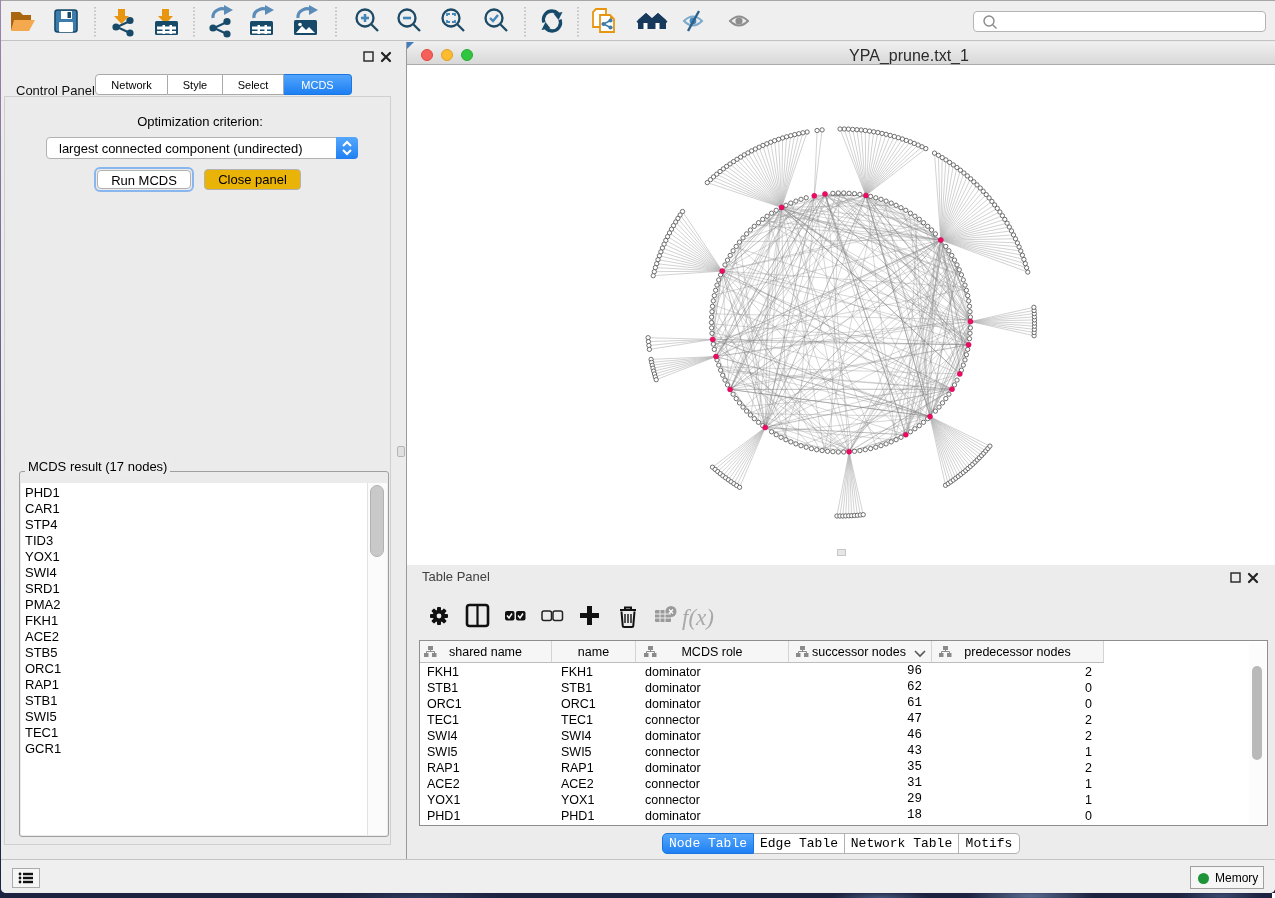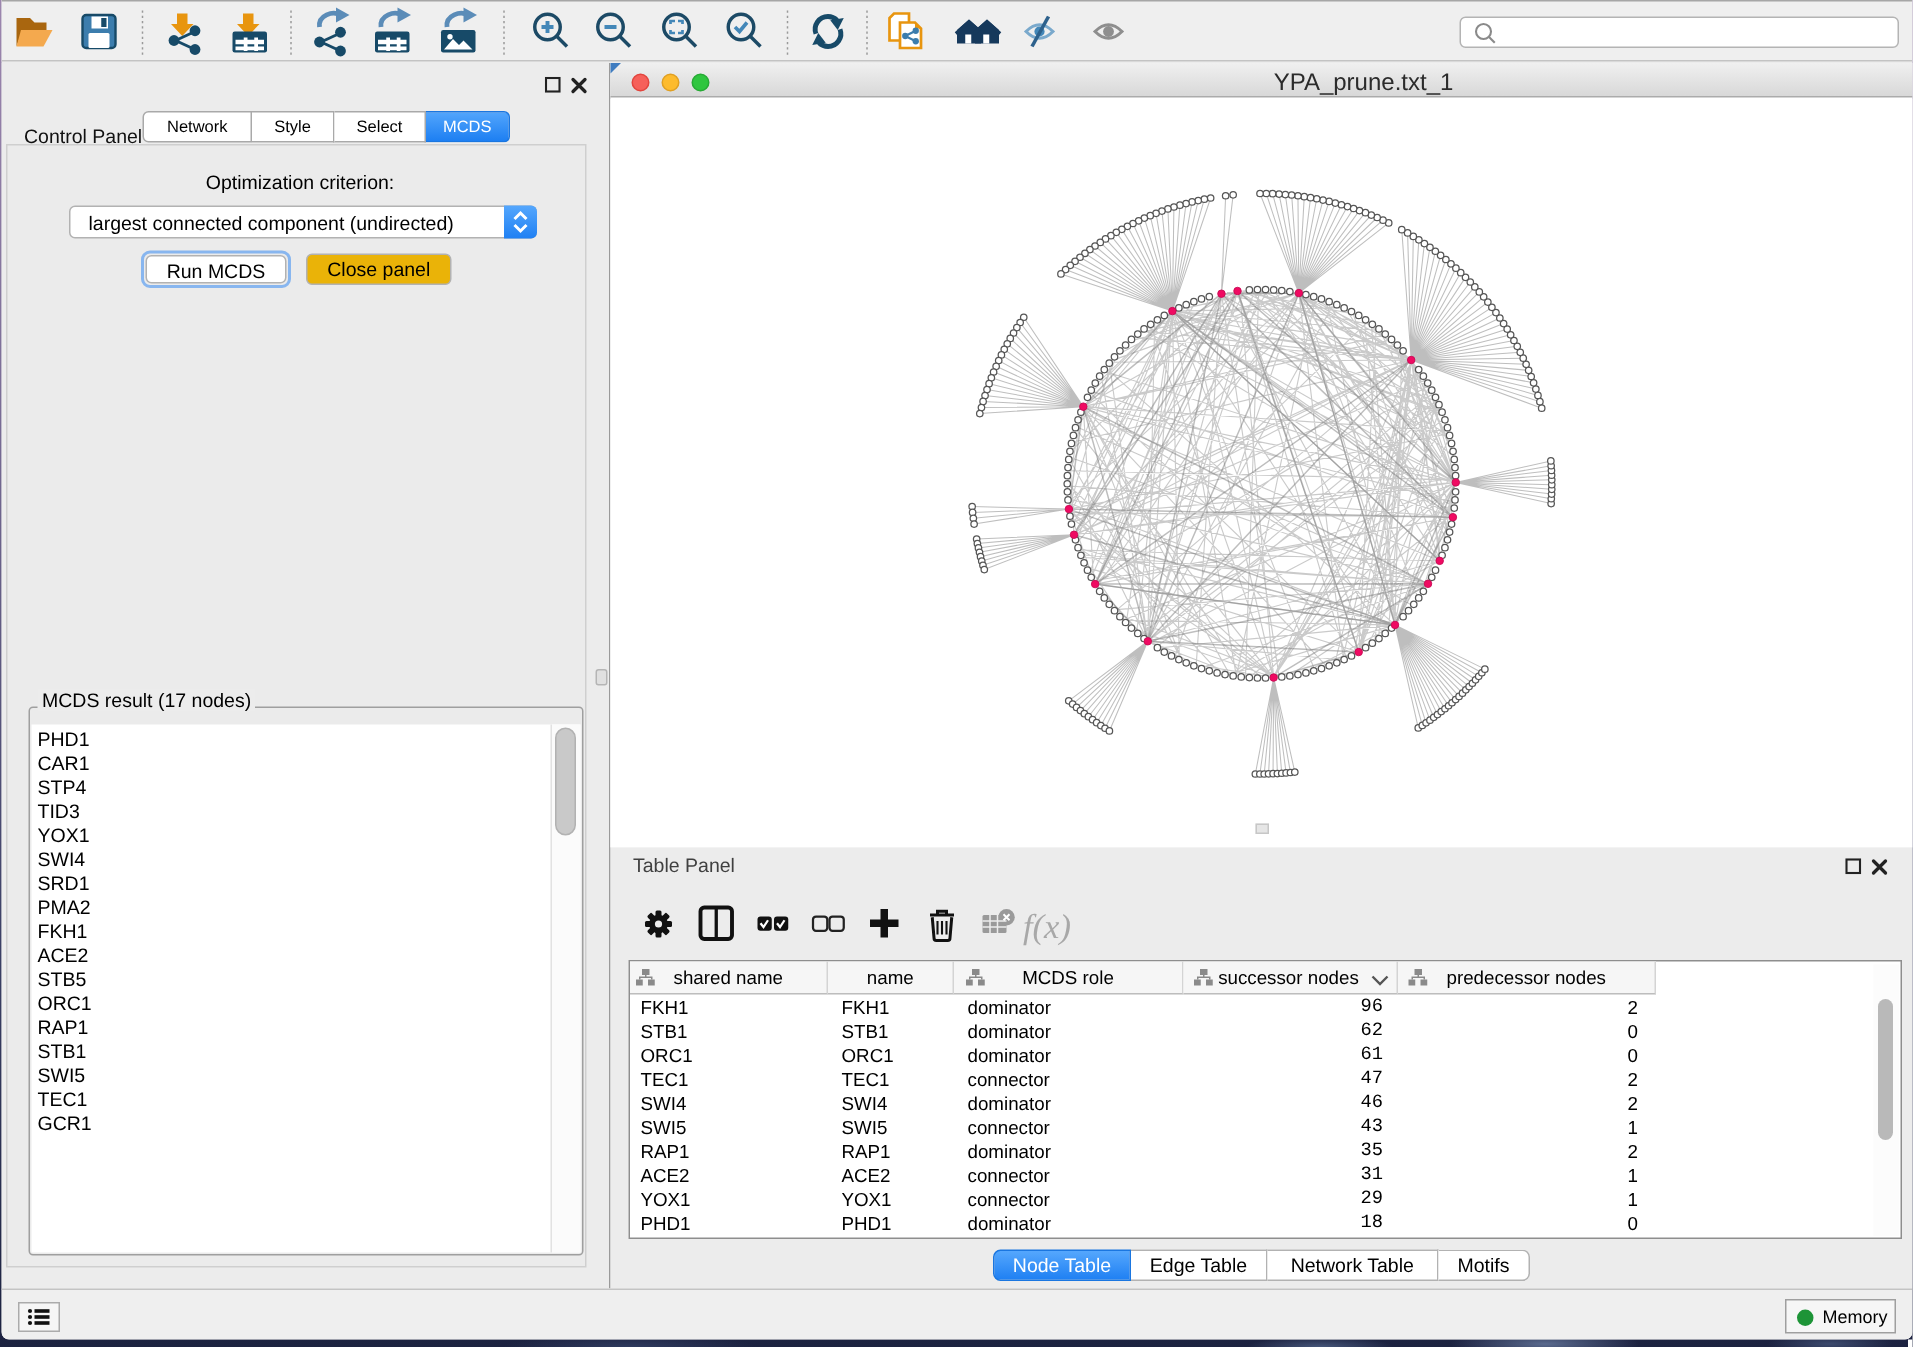--- a/index.html
+++ b/index.html
@@ -38,21 +38,21 @@
 .hcell { position:absolute; top:0; height:22px; border-right:1px solid #d4d4d4; background:#f6f6f6; border-bottom:1px solid #bdbdbd; }
 .hlabel { position:absolute; top:4px; width:100%; text-align:center; color:#000; }
 .trow { position:absolute; width:100%; height:16px; font-size:12.5px; color:#000; }
 .c1 { position:absolute; left:7px; top:1px; }
 .c2 { position:absolute; left:141px; top:1px; }
 .c3 { position:absolute; left:225px; top:1px; }
 .c4 { position:absolute; width:80px; right:345px; top:0; text-align:right;font-family:Liberation Mono, monospace; }
 .c5 { position:absolute; width:80px; right:175px; top:1px; text-align:right; }
 
 .btabs { position:absolute; left:255px; top:268px; height:21px; display:flex; font-size:13px; }
-.btab { background:#fff; border:1px solid #b2b2b2; border-left:none; display:flex; align-items:center; justify-content:center; color:#000; }
+.btab { background:#fff; border:1px solid #b2b2b2; border-left:none; display:flex; align-items:center; justify-content:center; color:#000;font-family:Liberation Mono, monospace; }
 .btab.first { border-left:1px solid #b2b2b2; border-radius:5px 0 0 5px; }
 .btab.last { border-radius:0 5px 5px 0;text-align:center; }
 .btab.sel { background:linear-gradient(#55a7fd,#1f80f3); color:#fff; border-color:#1a76e0; }
 
 #statusbar { position:absolute; left:0; top:859px; width:1274px; height:34px; background:#efefef; border-top:1px solid #c3c3c3; }
 </style>
 </head>
 <body>
 <div id="app">
 
@@ -195,21 +195,21 @@
   <div class="title">Control Panel</div>
   <svg width="30" height="12" viewBox="0 0 30 12" style="position:absolute;left:362px;top:9px">
     <rect x="1" y="1" width="9" height="9" fill="none" stroke="#222" stroke-width="1.4"></rect>
     <path d="M19,2 l8,8 M27,2 l-8,8" stroke="#222" stroke-width="2.2" stroke-linecap="round"></path>
   </svg>
   <div id="cpbox"></div>
   <div class="tabrow">
     <div class="tab first" style="width:73px">Network</div>
     <div class="tab" style="width:55px">Style</div>
     <div class="tab" style="width:61px">Select</div>
-    <div class="tab sel last" style="width:56px">MCDS</div>
+    <div class="tab sel last" style="width:68px">MCDS</div>
   </div>
   <div class="abs" style="left:0;width:398px;top:72px;text-align:center;font-size:13px;color:#000">Optimization criterion:</div>
   <div class="abs" style="left:45px;top:95px;width:312px;height:22px;background:#fff;border:1px solid #b2b2b2;border-radius:4px;">
     <div class="abs" style="left:12px;top:3px;font-size:13px;color:#000">largest connected component (undirected)</div>
     <div class="abs" style="right:-1px;top:-1px;width:22px;height:22px;border-radius:0 4px 4px 0;background:linear-gradient(#55a7fd,#1f80f3);">
       <svg width="22" height="22" viewBox="0 0 22 22">
             <path d="M7,9 l4,-4 4,4" stroke="#fff" stroke-width="2" fill="none"></path>
             <path d="M7,13 l4,4 4,-4" stroke="#fff" stroke-width="2" fill="none"></path>
           </svg>
     </div>

